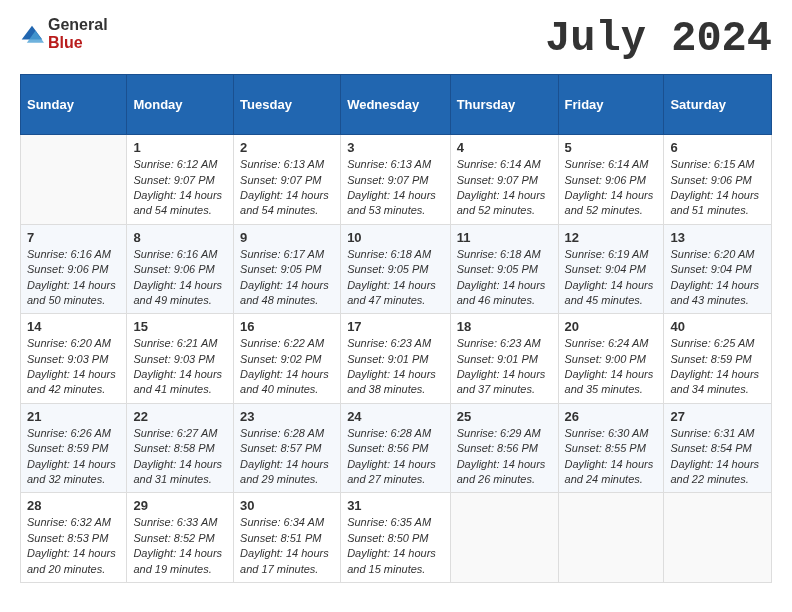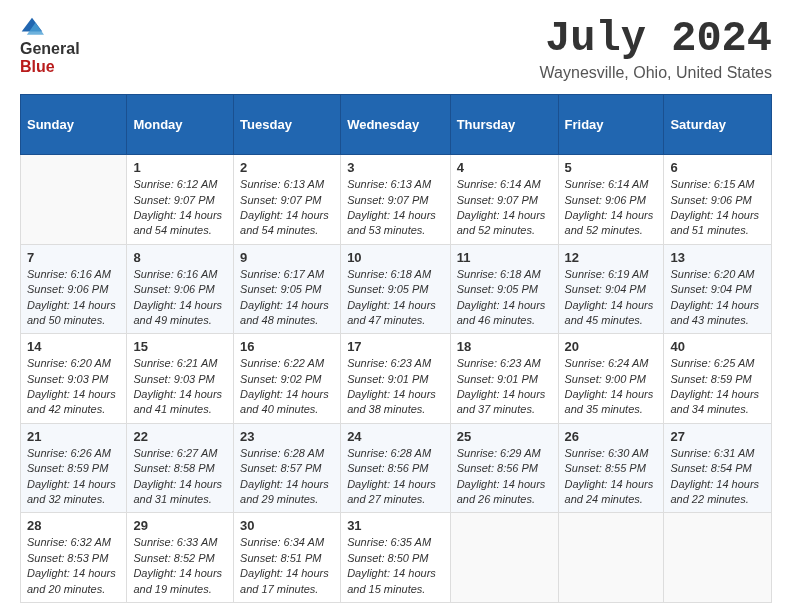--- a/index.html
+++ b/index.html
@@ -11,23 +11,22 @@
       padding: 16px 20px;
     }
     .header-area {
       display: flex;
       justify-content: space-between;
       align-items: flex-start;
       margin-bottom: 12px;
     }
     .logo {
       display: flex;
-      align-items: flex-start;
+      align-items: center;
       gap: 4px;
-      flex-direction: column;
     }
     .logo-text-general {
       font-size: 16px;
       font-weight: bold;
       color: #333;
       line-height: 1.1;
     }
     .logo-text-blue {
       font-size: 16px;
       font-weight: bold;
@@ -108,21 +107,20 @@
         <polygon points="18,8 28,22 8,22" fill="#4a9fd4" opacity="0.8"></polygon>
       </svg>
     </div>
     <div>
       <div><span class="logo-text-general">General</span></div>
       <div><span class="logo-text-blue">Blue</span></div>
     </div>
   </div>
   <div class="title-area">
     <div class="month-title">July 2024</div>
-    <div class="location-title">Waynesville, Ohio, United States</div>
   </div>
 </div>
 
 <table class="calendar-table">
   <thead>
     <tr>
       <th>Sunday</th>
       <th>Monday</th>
       <th>Tuesday</th>
       <th>Wednesday</th>

